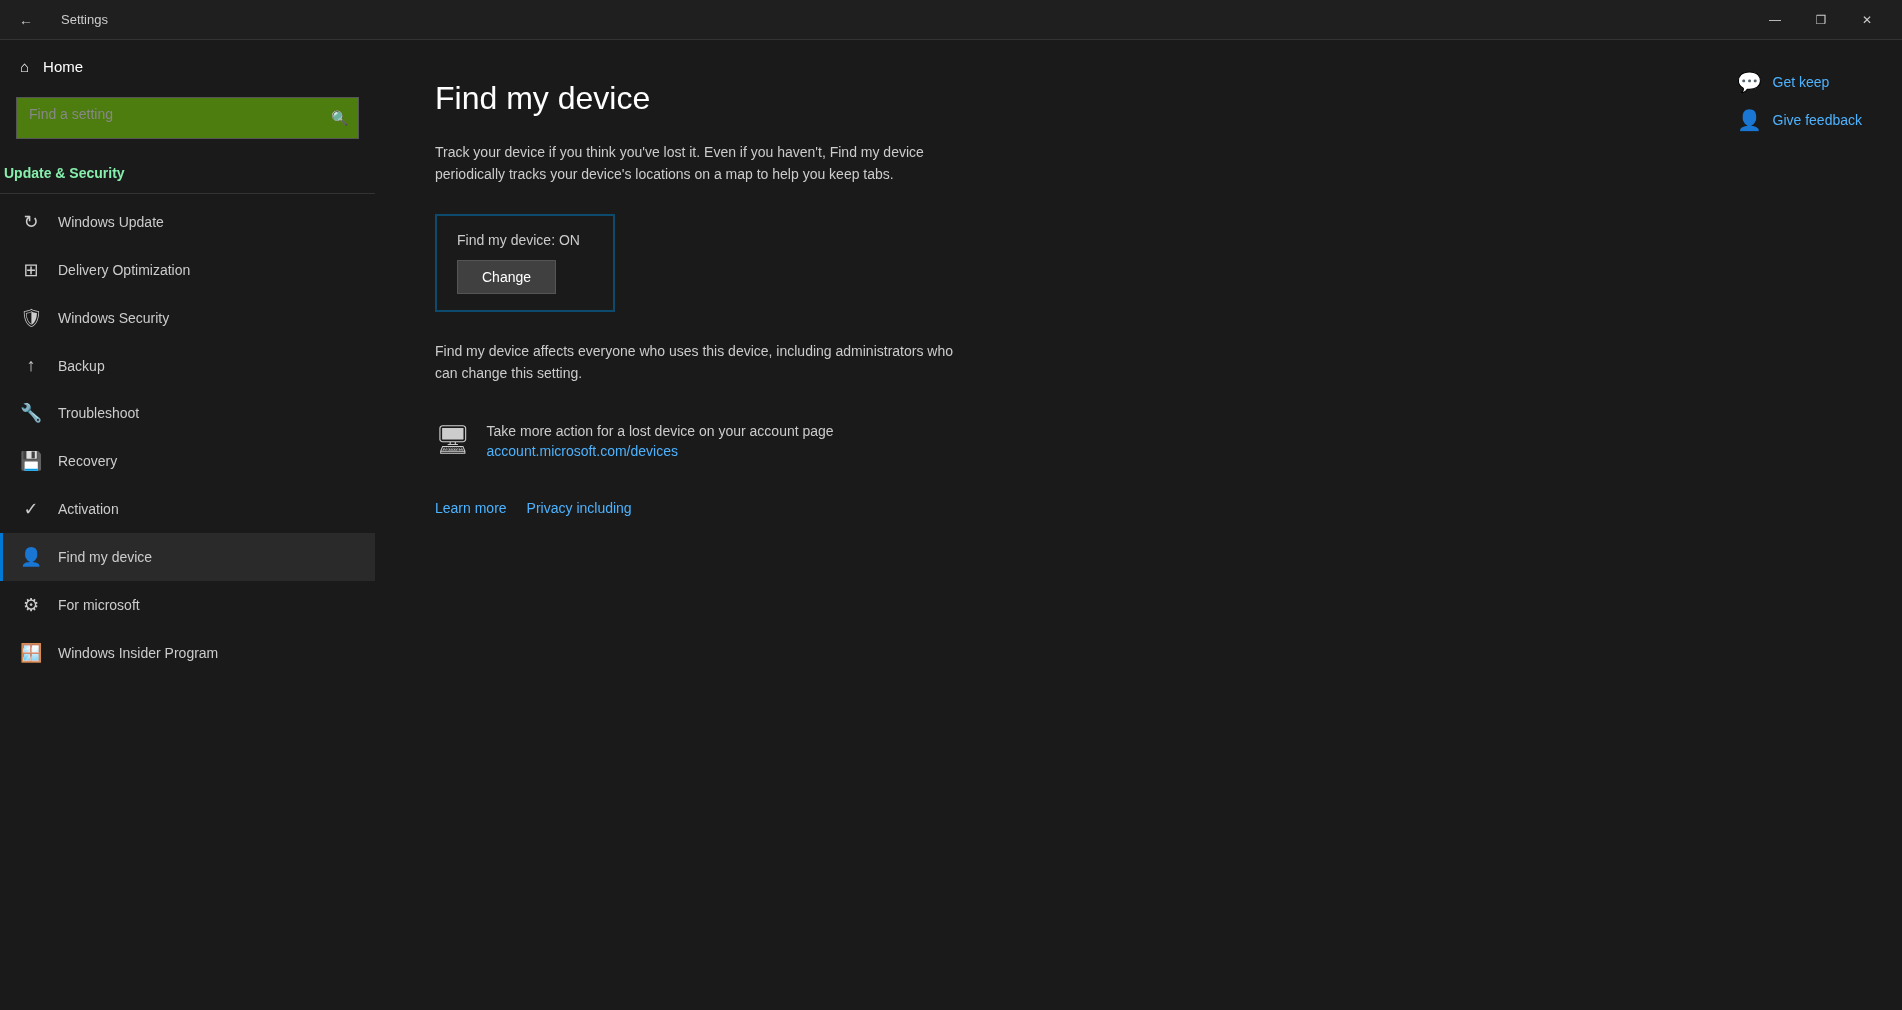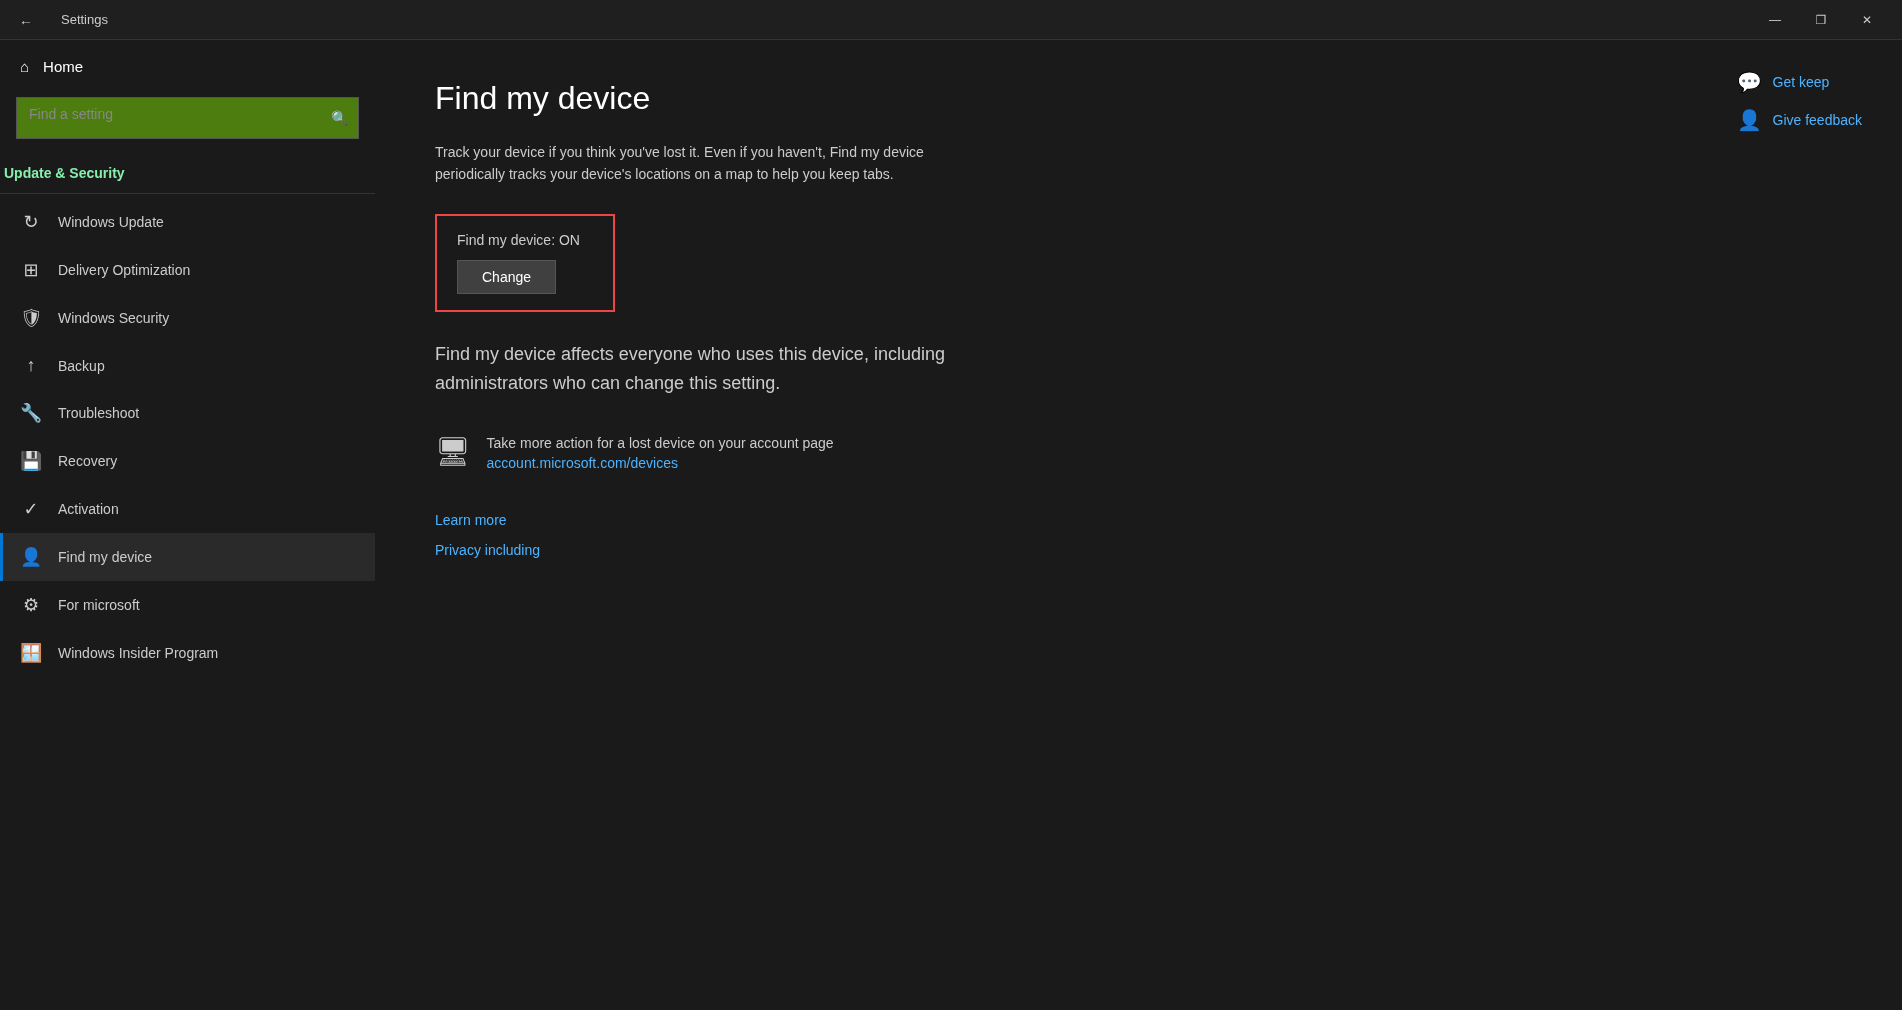--- a/index.html
+++ b/index.html
@@ -163,21 +163,21 @@
     .page-description {
       font-size: 14px;
       color: #ccc;
       line-height: 1.6;
       max-width: 560px;
       margin-bottom: 28px;
     }
 
     
     .device-status-box {
-      border: 2px solid #ef4444;
+      border: 2px solid #0c4a6e;
       padding: 16px 20px;
       display: inline-block;
       margin-bottom: 28px;
       min-width: 180px;
     }
     .device-status-text {
       font-size: 14px;
       color: #ccc;
       margin-bottom: 12px;
     }
@@ -185,21 +185,21 @@
       background: #404040;
       border: 1px solid #555;
       color: #fff;
       padding: 8px 24px;
       font-size: 14px;
       cursor: pointer;
       font-family: 'Segoe UI', Arial, sans-serif;
     }
 
     .affect-text {
-      font-size: 18px;
+      font-size: 14px;
       color: #ccc;
       line-height: 1.6;
       max-width: 520px;
       margin-bottom: 36px;
     }
 
     
     .account-action {
       display: flex;
       align-items: flex-start;
@@ -219,22 +219,22 @@
     }
     .account-link {
       color: #4db3ff;
       text-decoration: none;
       font-size: 14px;
     }
 
     
     .bottom-links {
       display: flex;
-      flex-direction: column;
-      gap: 14px;
+      flex-direction: row;
+      gap: 20px;
     }
     .bottom-link {
       color: #4db3ff;
       text-decoration: none;
       font-size: 14px;
       cursor: pointer;
     }
 
     
     .help-panel {

